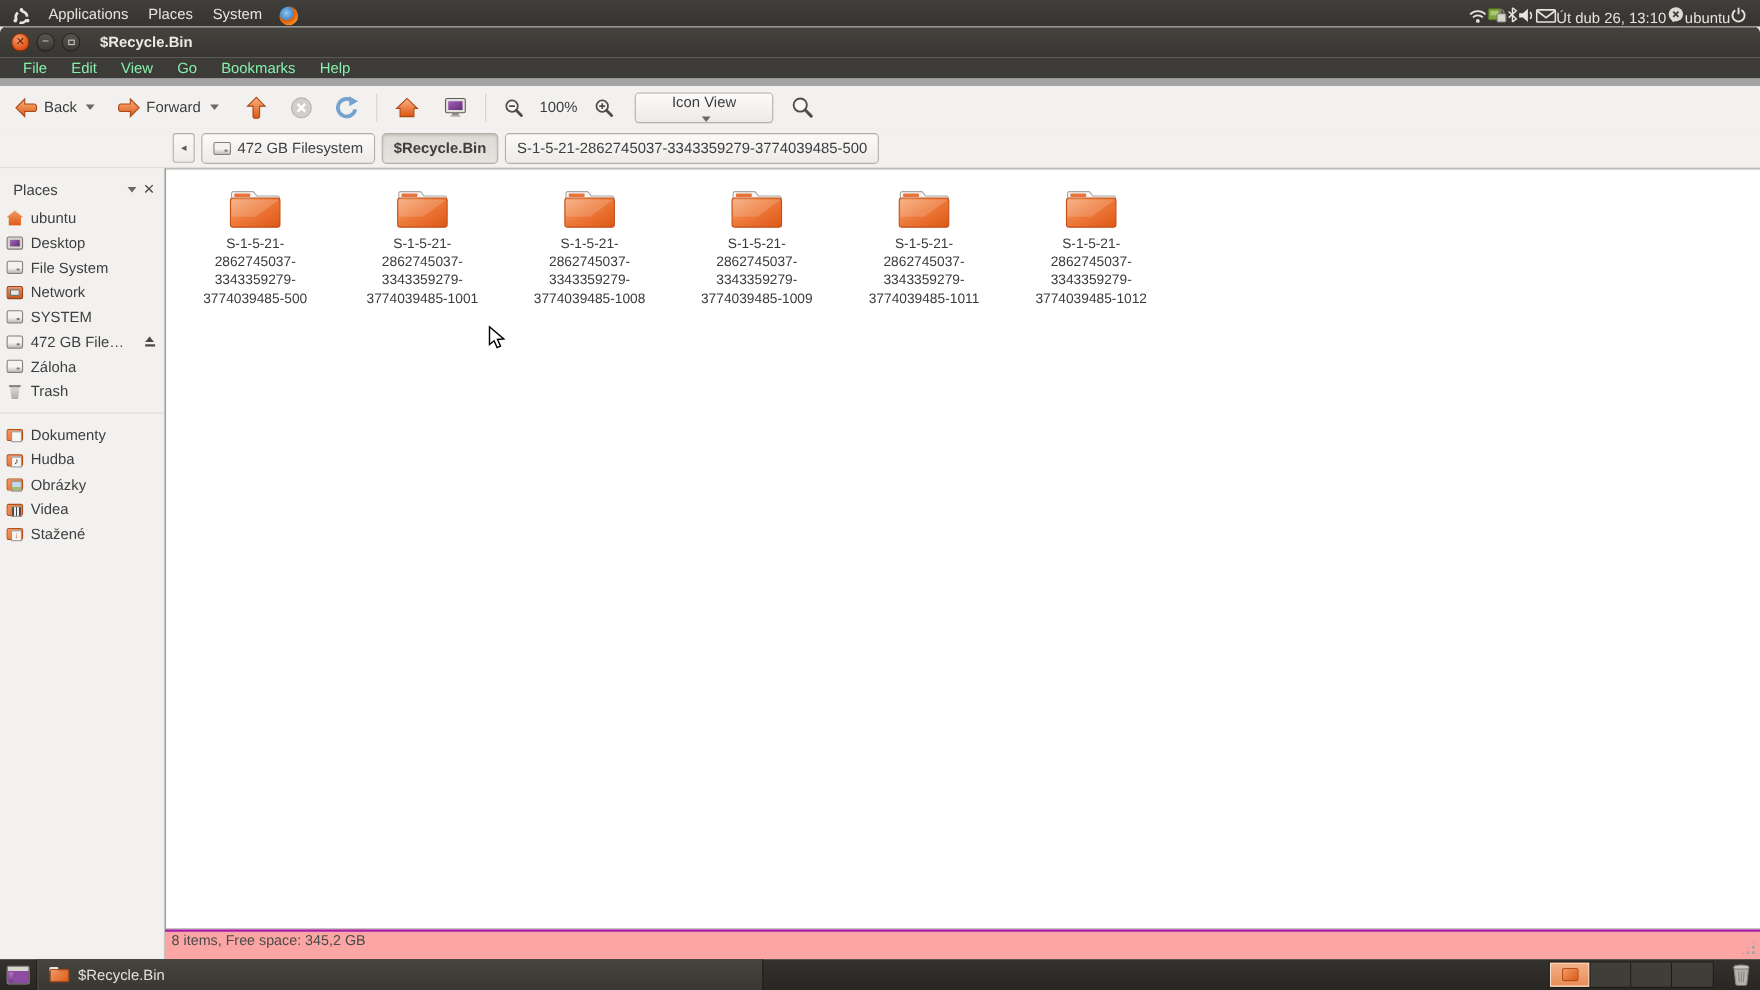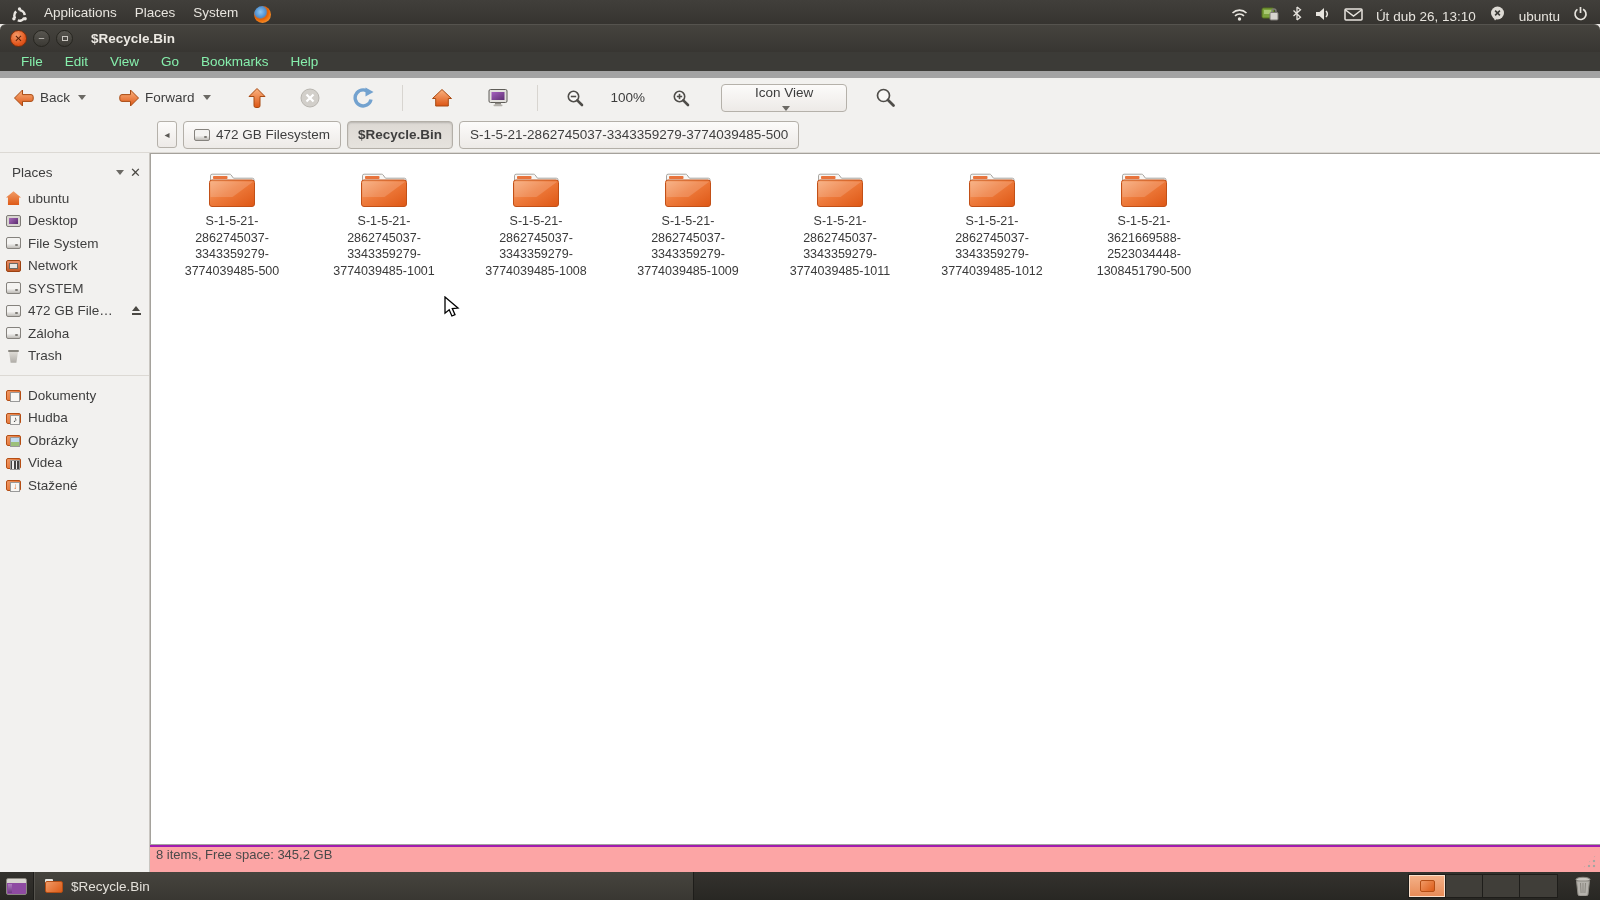--- a/index.html
+++ b/index.html
@@ -1,42 +1,42 @@
 <!DOCTYPE html>
 <html><head>
 <meta charset="utf-8">
 <style>
   * { margin:0; padding:0; box-sizing:border-box; }
   html,body { width:1600px; height:900px; overflow:hidden; font-family:"Liberation Sans","DejaVu Sans",sans-serif; background:#EAE8E4; position:relative; }
 
   
   .top-panel { height:24px; background:linear-gradient(180deg,#413F3B,#363430); display:flex; align-items:center; color:#E7E4DE; font-size:13.5px; padding:0 4px; }
   .top-panel .left, .top-panel .right { display:flex; align-items:flex-end; height:100%; }
-  .top-panel .right { margin-left:auto; gap:13px; padding-right:8px; }
+  .top-panel .right { margin-left:auto; padding-right:8px; }
   .tp-menu { padding:0 9px; height:100%; display:flex; align-items:center; cursor:default; }
   .logo-wrap { padding:0 7px; display:flex; align-items:center; }
   .ff-wrap { padding:0 6px; display:flex; align-items:center; }
   .clock { white-space:nowrap; }
   .uname { white-space:nowrap; }
 
   
   .window { position:absolute; left:0; top:24px; width:1600px; height:848px; display:flex; flex-direction:column; }
   .titlebar { height:28px; background:linear-gradient(180deg,#45433E,#383632); border-top:1px solid #55534E; border-radius:6px 6px 0 0; display:flex; align-items:center; padding-left:10px; }
   .wbtns { display:flex; gap:6px; align-items:center; }
   .wbtn { width:17px; height:17px; border-radius:50%; display:flex; align-items:center; justify-content:center; font-size:10px; line-height:1; }
   .wbtn.close { background:radial-gradient(circle at 38% 30%, #F59C6B, #E3571D 62%, #C2410F); border:1px solid #7E2F0C; color:#5A2008; }
   .wbtn.minb, .wbtn.maxb { background:linear-gradient(180deg,#585650,#3B3934); border:1px solid #26251F; color:#C9C6C0; font-size:11px; }
   .wbtn.maxb span { width:6px; height:5px; border:1px solid #C9C6C0; display:block; }
   .win-title { color:#ECE9E3; font-weight:bold; font-size:13.5px; margin-left:18px; }
 
   .menubar { height:26px; background:#3C3B37; border-bottom:7px solid #a3a3a3; display:flex; align-items:center; padding-left:10px; color:#86efac; font-size:13.5px; }
   .menubar .mitem { padding:0 11px; height:100%; display:flex; align-items:center; }
 
   
-  .toolbar { height:39px; background:#F2F1EF; display:flex; align-items:center; padding:0 8px; gap:16px; color:#3C3C3C; font-size:13.5px; }
+  .toolbar { height:39px; background:#F2F1EF; display:flex; align-items:center; padding:0 8px; gap:4px; color:#3C3C3C; font-size:13.5px; }
   .tbtn { display:flex; align-items:center; gap:5px; padding:3px 5px; border-radius:4px; }
   .caret { width:0; height:0; border-left:4px solid transparent; border-right:4px solid transparent; border-top:5px solid #6B6964; margin-left:3px; }
   .tool-sep { width:1px; height:26px; background:#D8D5D0; margin:0 7px; }
   .zoom-label { padding:0 6px; }
   .view-select { width:126px; height:28px; background:linear-gradient(180deg,#FCFBFA,#EDEAE7); border:1px solid #B5B1AA; border-radius:4px; display:flex; align-items:center; padding:0 8px; margin-left:10px;flex-direction:column; }
   .view-select .vs-label { flex:1; }
   .search-btn { margin-left:12px; display:flex; align-items:center; }
 
   
   .pathbar { height:36px; background:#F2F1EF; border-bottom:1px solid #DCD9D4; display:flex; align-items:center; padding-left:157px; gap:6px; }
@@ -467,29 +467,20 @@
             <div class="folder-item">
               <svg width="48" height="38" viewBox="0 0 48 38">
                 <path d="M2.5 10 V4.8 a1.6 1.6 0 0 1 1.6 -1.6 h17.6 a1.6 1.6 0 0 1 1.3 0.65 l2.5 3.35 h18.9 a1.6 1.6 0 0 1 1.6 1.6 v1.2 z" fill="#F7F6F4" stroke="#A9A5A0"></path>
                 <rect x="5" y="5" width="14.5" height="3" rx="0.8" fill="#E8743C"></rect>
                 <rect x="1.5" y="9" width="45" height="26.5" rx="2.5" fill="url(#fgrad)" stroke="#C25017"></rect>
                 <path d="M2.5 10.5 h43 l-21 15.5 h-22 z" fill="#FFFFFF" opacity="0.16"></path>
               </svg>
               <div class="folder-label">S-1-5-21-2862745037-3343359279-3774039485-1012</div>
             </div>
 
-            <div class="folder-item">
-              <svg width="48" height="38" viewBox="0 0 48 38">
-                <path d="M2.5 10 V4.8 a1.6 1.6 0 0 1 1.6 -1.6 h17.6 a1.6 1.6 0 0 1 1.3 0.65 l2.5 3.35 h18.9 a1.6 1.6 0 0 1 1.6 1.6 v1.2 z" fill="#F7F6F4" stroke="#A9A5A0"></path>
-                <rect x="5" y="5" width="14.5" height="3" rx="0.8" fill="#E8743C"></rect>
-                <rect x="1.5" y="9" width="45" height="26.5" rx="2.5" fill="url(#fgrad)" stroke="#C25017"></rect>
-                <path d="M2.5 10.5 h43 l-21 15.5 h-22 z" fill="#FFFFFF" opacity="0.16"></path>
-              </svg>
-              <div class="folder-label">S-1-5-21-3621669588-2523034448-1308451790-500</div>
-            </div>
           </div>
       </div>
       <div class="statusbar">
         <span>8 items, Free space: 345,2 GB</span>
         <span class="resize-grip"></span>
       </div>
     </div>
   </div>
 </div>
 

